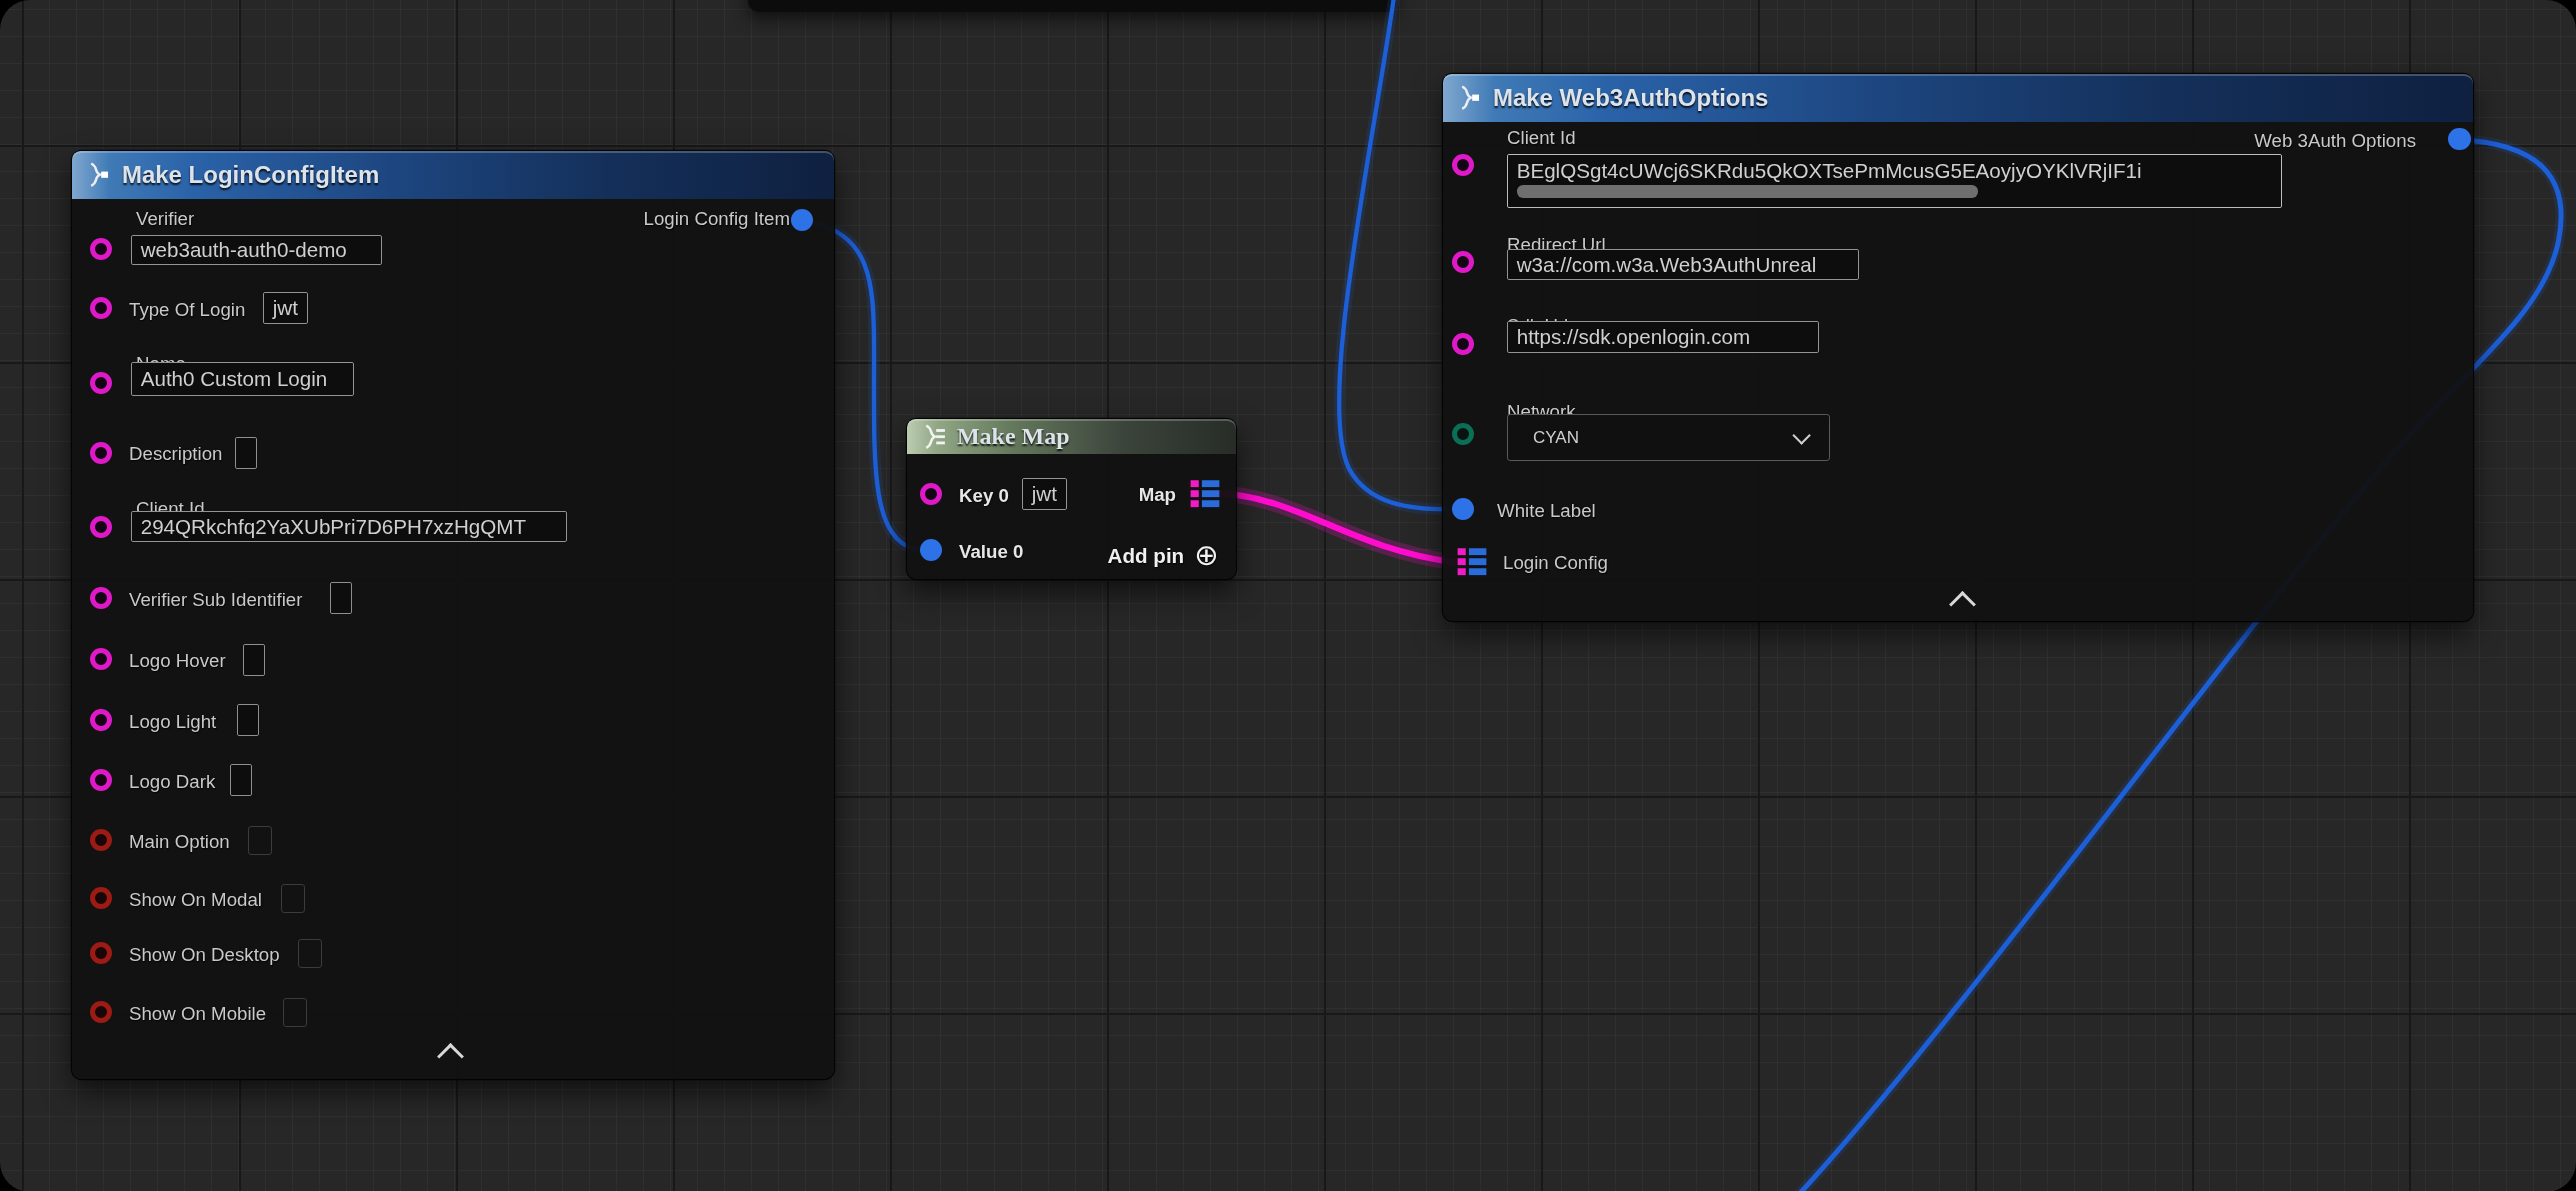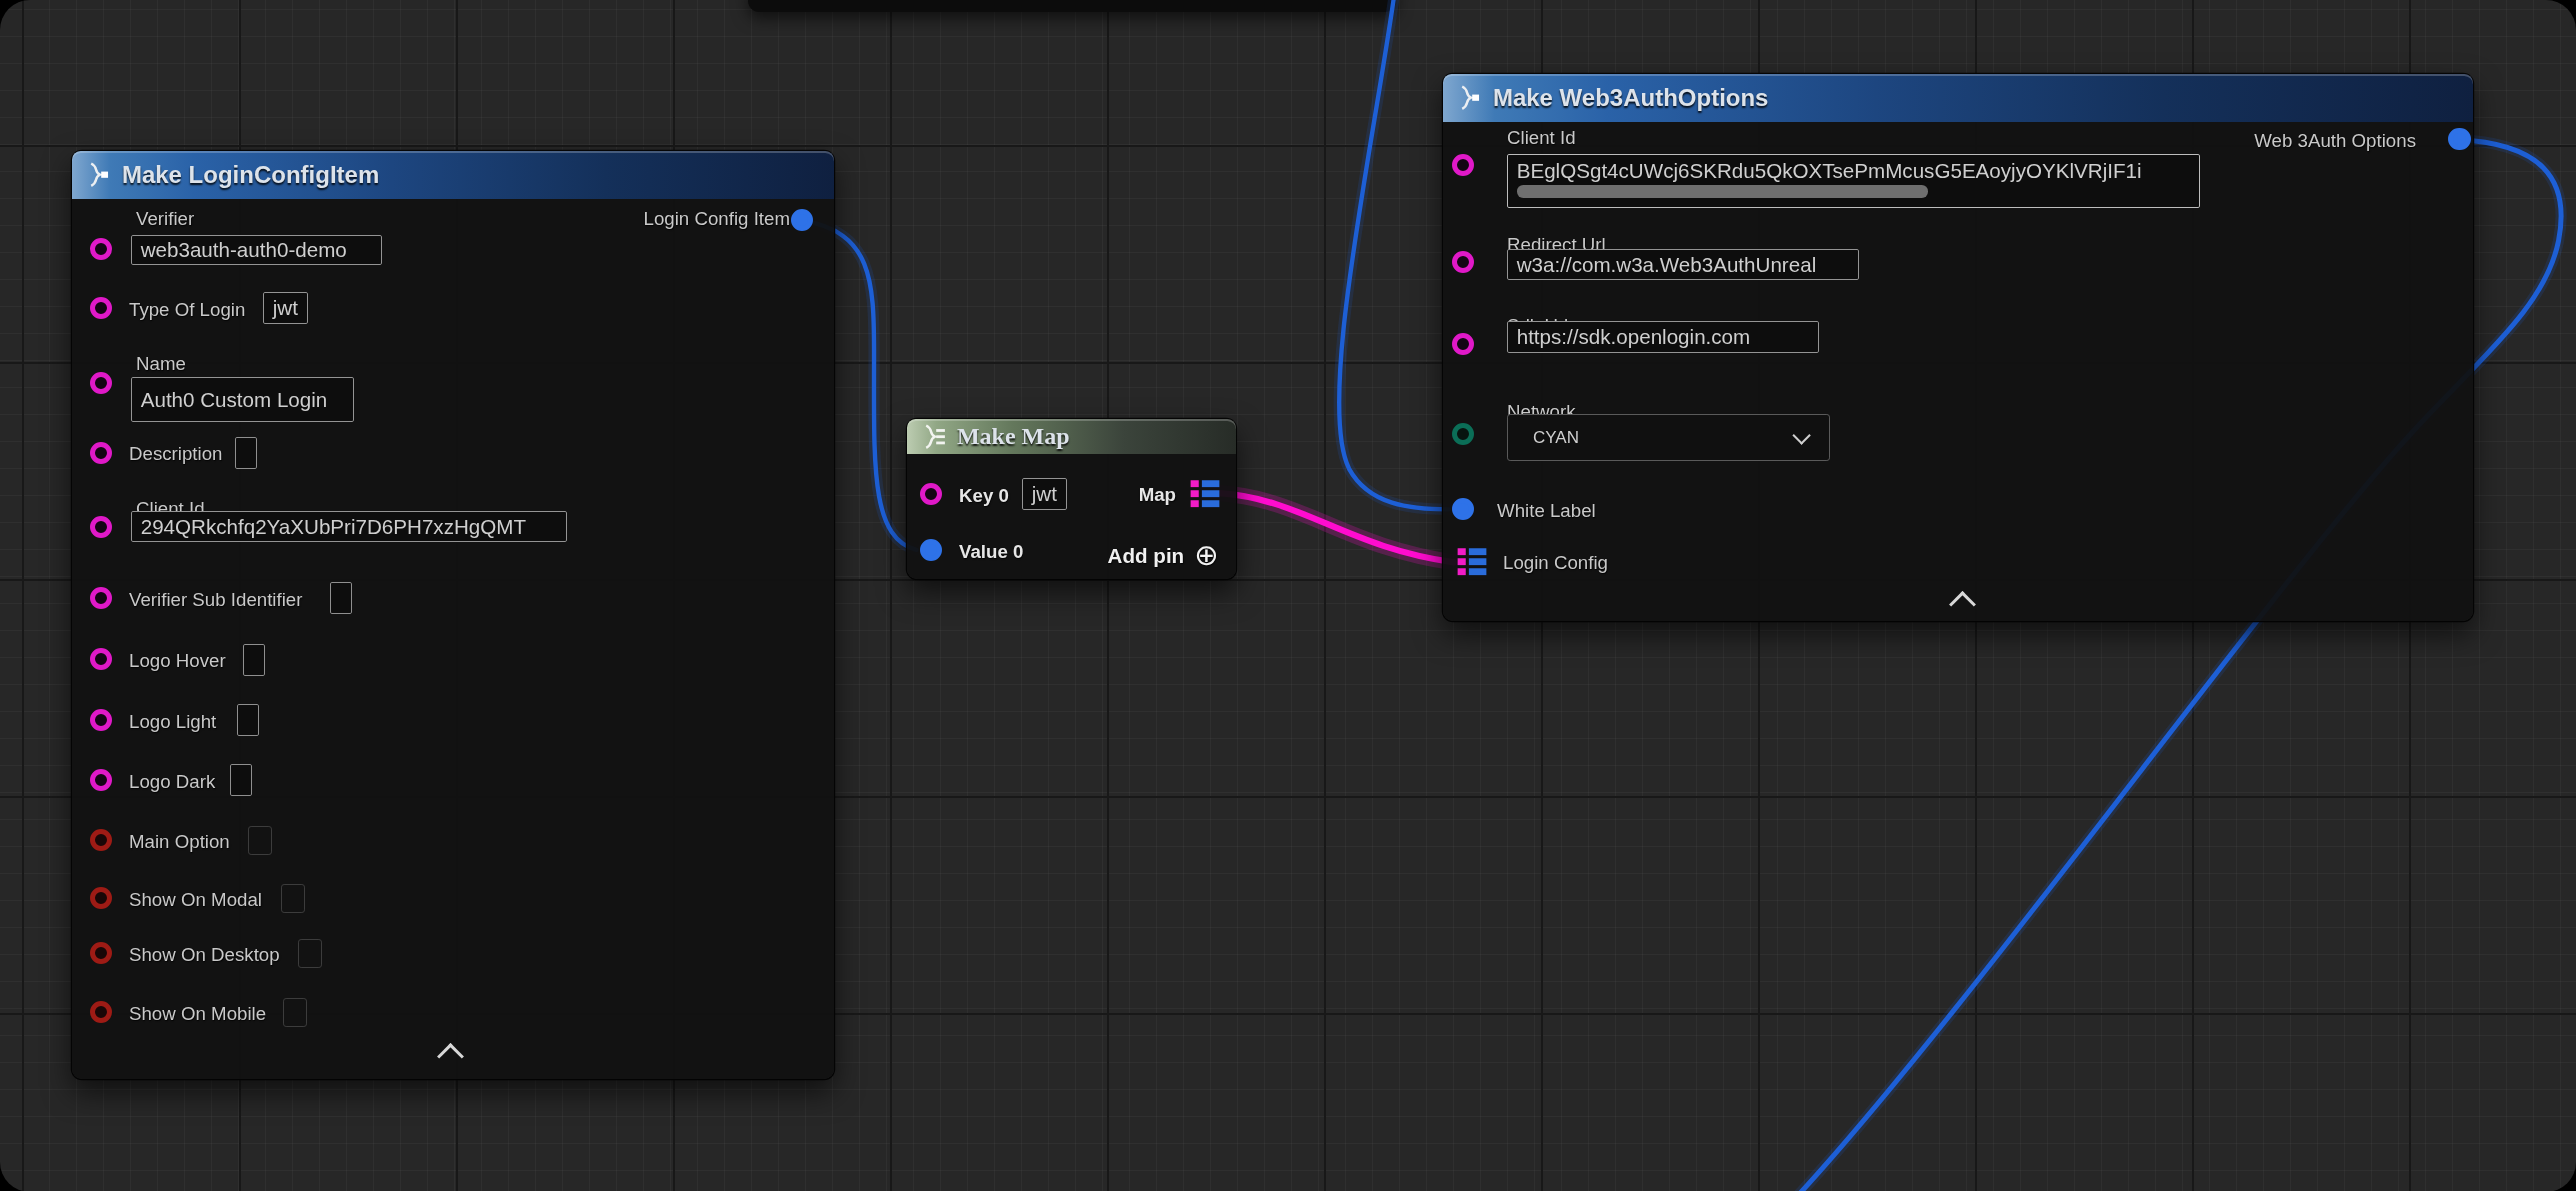--- a/index.html
+++ b/index.html
@@ -93,21 +93,21 @@
       <span class="pin obj" style="left:719px;top:58px;"></span>
       <span class="pin" style="left:18px;top:87px;"></span>
       <div class="tfield" style="left:59px;top:84px;width:251px;height:30px;">web3auth-auth0-demo</div>
 
       <span class="pin" style="left:18px;top:146px;"></span>
       <span class="lbl" style="left:57px;top:148px;">Type Of Login</span>
       <div class="tfield" style="left:191px;top:141px;width:45px;height:32px;">jwt</div>
 
       <span class="lbl" style="left:64px;top:202px;">Name</span>
       <span class="pin" style="left:18px;top:221px;"></span>
-      <div class="tfield" style="left:59px;top:226px;width:223px;height:45px;">Auth0 Custom Login</div>
+      <div class="tfield" style="left:59px;top:211px;width:223px;height:34px;">Auth0 Custom Login</div>
 
       <span class="pin" style="left:18px;top:291px;"></span>
       <span class="lbl" style="left:57px;top:292px;">Description</span>
       <span class="ebox" style="left:163px;top:286px;"></span>
 
       <span class="lbl" style="left:64px;top:347px;">Client Id</span>
       <span class="pin" style="left:18px;top:365px;"></span>
       <div class="tfield" style="left:59px;top:360px;width:436px;height:31px;">294QRkchfq2YaXUbPri7D6PH7xzHgQMT</div>
 
       <span class="pin" style="left:18px;top:436px;"></span>
@@ -185,21 +185,21 @@
           <path d="M10 4 C22 10 14 18 24 22 C14 26 22 34 10 40" stroke="#eceff2" stroke-width="4" fill="none"></path>
           <rect x="26" y="17" width="11" height="10" fill="#ffffff"></rect>
         </svg>
         <span class="ntitle">Make Web3AuthOptions</span>
       </div>
 
       <span class="lbl" style="left:64px;top:53px;">Client Id</span>
       <span class="lbl" style="right:57px;top:56px;">Web 3Auth Options</span>
       <span class="pin obj" style="right:2.5px;top:54px;"></span>
       <span class="pin" style="left:8.7px;top:80px;"></span>
-      <div class="tfield" style="left:64px;top:80px;width:693px;height:54px;border-color:#bdbdbd;display:block;padding:3.7px 8.7px 0 8.7px;">
+      <div class="tfield" style="left:64px;top:80px;width:775px;height:54px;border-color:#bdbdbd;display:block;padding:3.7px 8.7px 0 8.7px;">
         <div style="font-size:20.6px;line-height:24px;">BEglQSgt4cUWcj6SKRdu5QkOXTsePmMcusG5EAoyjyOYKlVRjIF1i</div>
         <div class="scrollbar" style="width:61%;margin-top:2.5px;"></div>
       </div>
 
       <span class="lbl" style="left:64px;top:160px;">Redirect Url</span>
       <span class="pin" style="left:8.7px;top:177px;"></span>
       <div class="tfield" style="left:64px;top:175px;width:352px;height:31px;">w3a://com.w3a.Web3AuthUnreal</div>
 
       <span class="lbl" style="left:64px;top:241px;">Sdk Url</span>
       <span class="pin" style="left:8.7px;top:259px;"></span>

